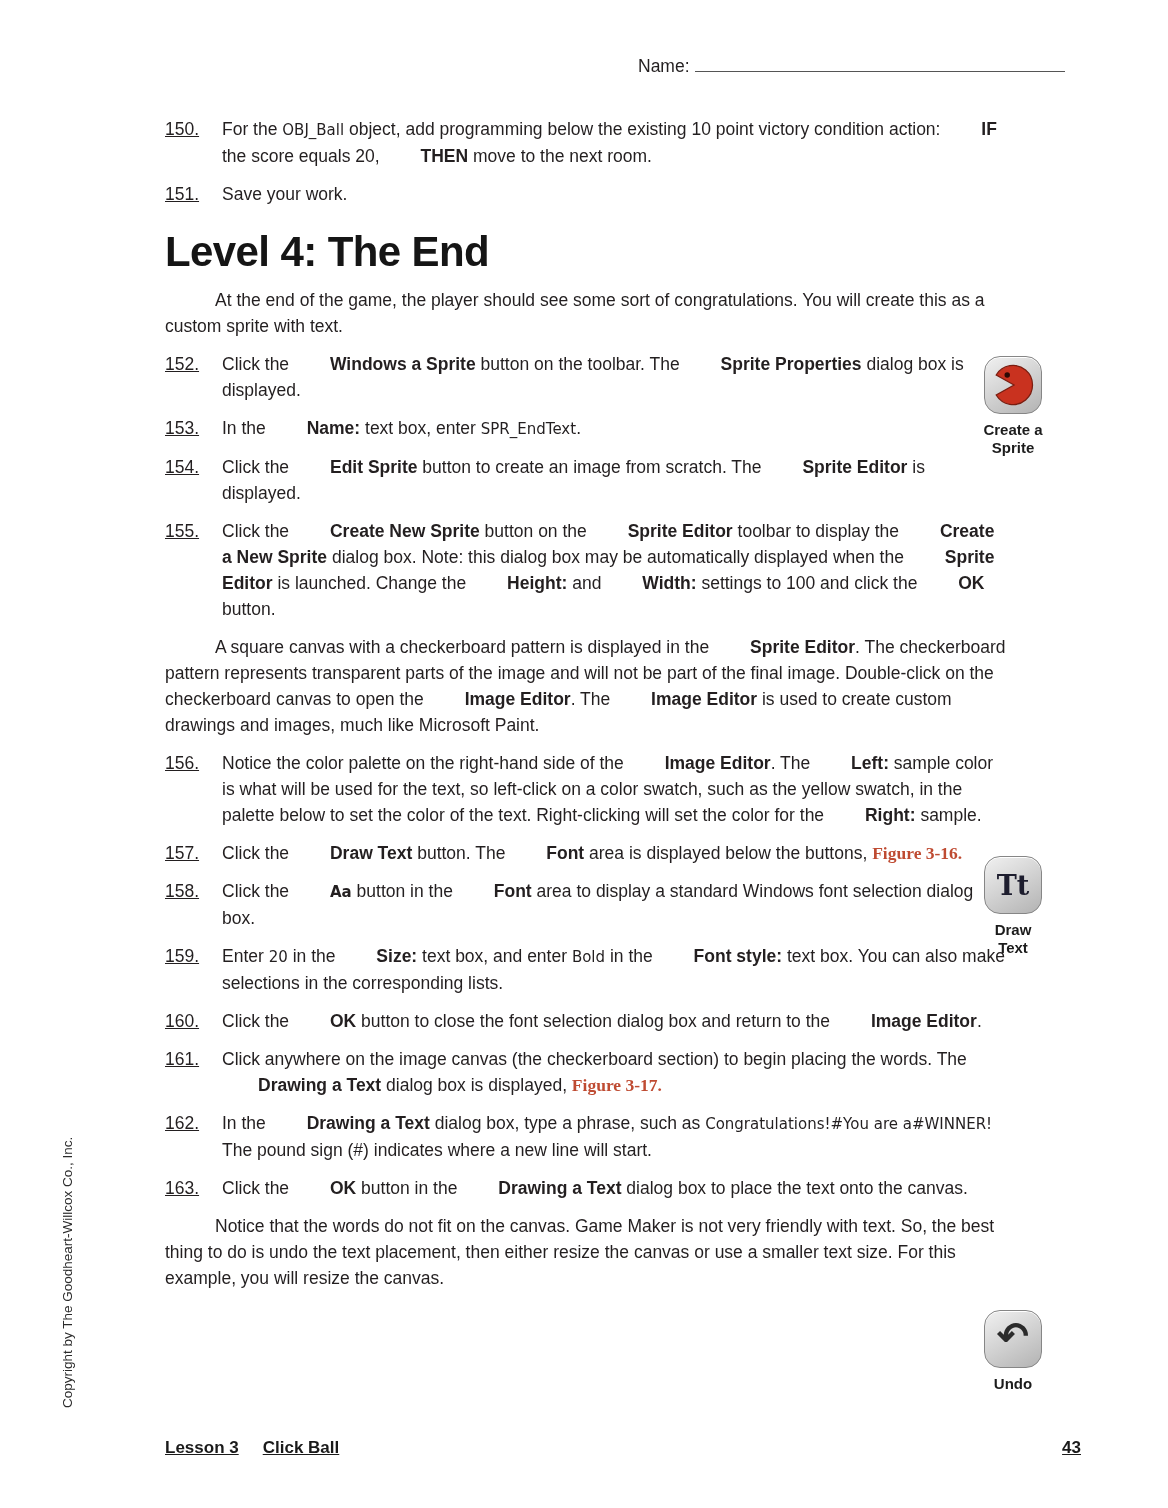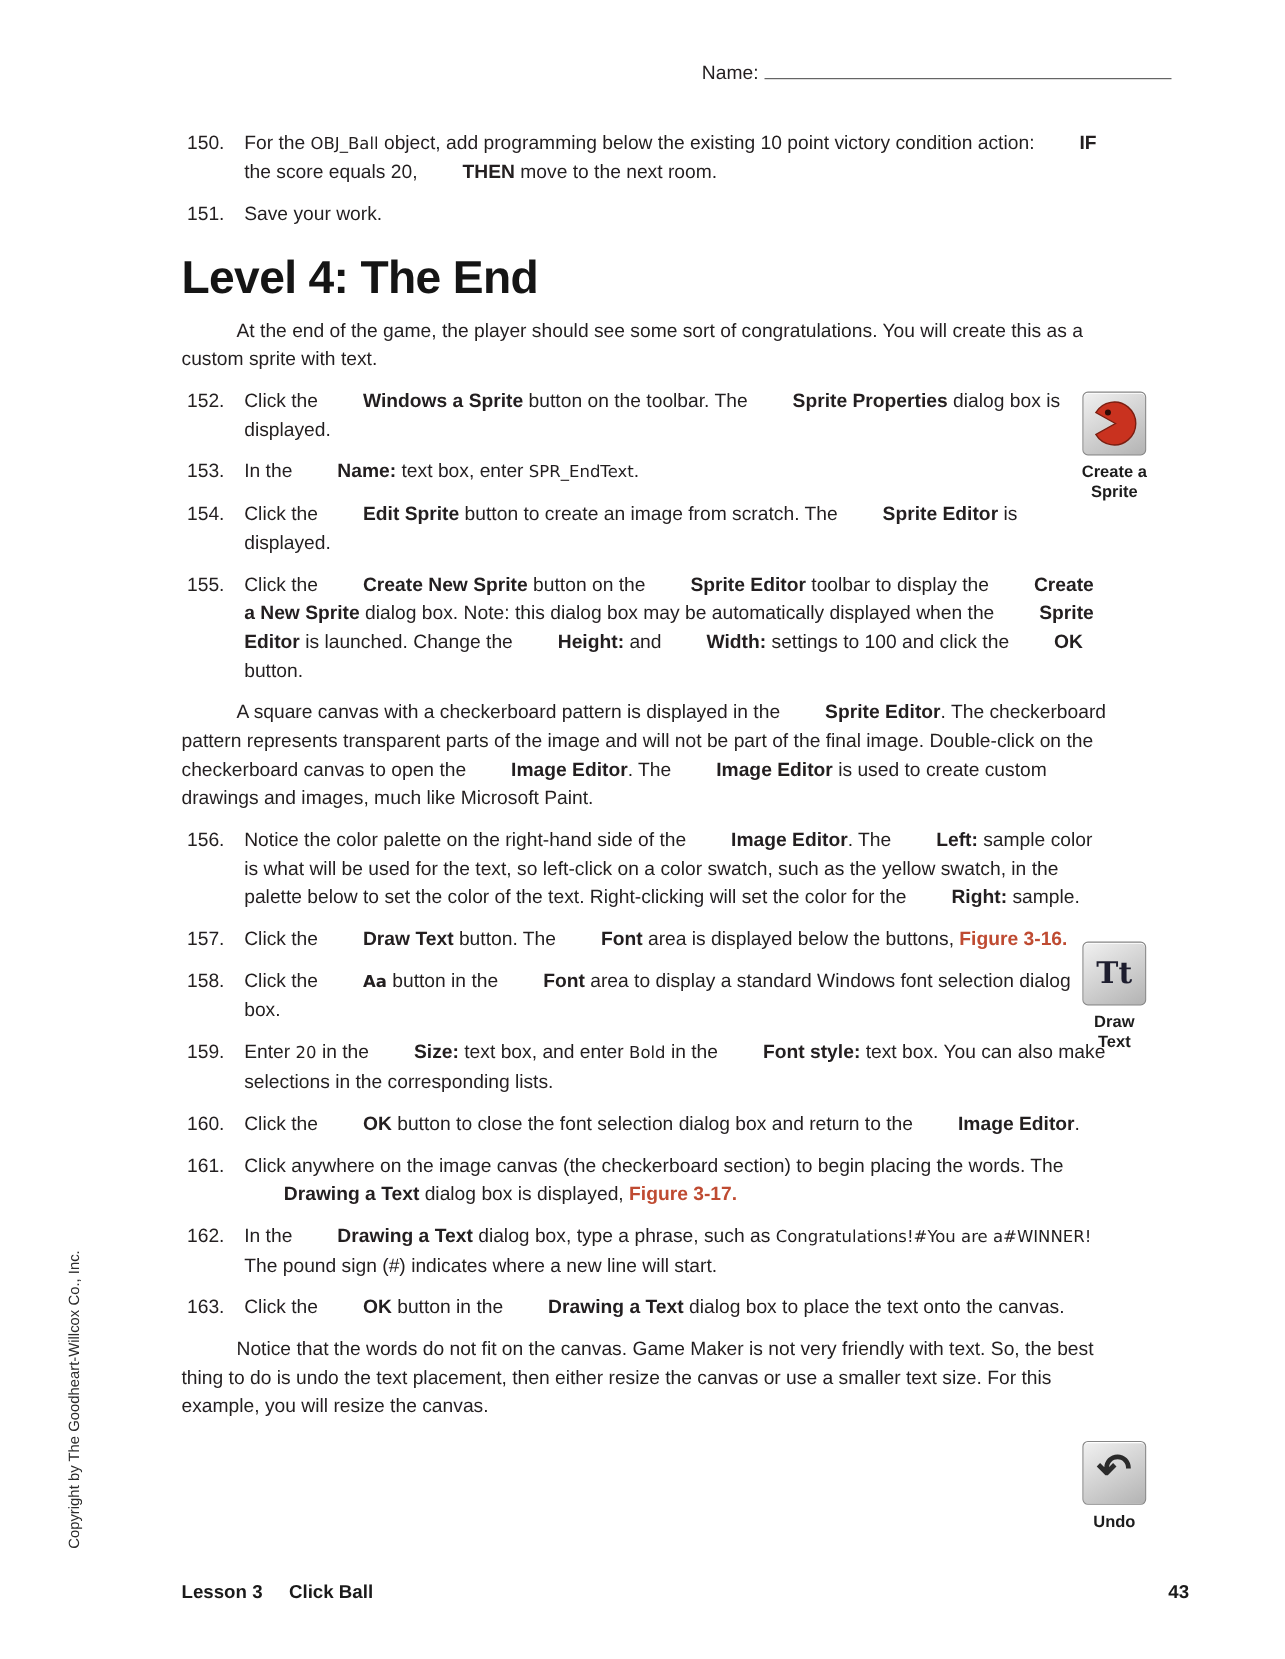--- a/index.html
+++ b/index.html
@@ -8,50 +8,50 @@
     width:1168px; height:1508px; position:relative;
     font-family:"Liberation Sans", sans-serif;
     color:#231f20; overflow:hidden;
   }
   .name-row { position:absolute; left:638px; top:56px; font-size:17.5px; white-space:nowrap; }
   .name-line { display:inline-block; width:370px; height:15px; border-bottom:1.5px solid #555; margin-left:5px; }
 
   .main { position:absolute; left:165px; top:116px; width:843px; }
 
   .item { display:flex; margin-bottom:12px; font-size:17.5px; line-height:26px; }
-  .item .num { flex:0 0 44px; text-align:center; }
+  .item .num { flex:0 0 44px; text-align:left;text-decoration:underline; }
   .item .body { flex:1; margin-left:13px; }
 
   .para { font-size:17.5px; line-height:26px; text-indent:50px; margin-bottom:12px; }
 
   h1.heading {
     font-size:42px; line-height:46px; font-weight:bold; letter-spacing:-0.6px;
     color:#151515; margin:22px 0 12px 0;
   }
 
   .b   { font-weight:bold;padding-left:36px; }
   .lit { font-family:"DejaVu Sans", sans-serif; font-size:15px; }
-  .fig { font-weight:bold; color:var(--fig,#bf4b32); }
+  .fig { font-weight:bold; color:var(--fig,#bf4b32);font-family:Liberation Serif, serif; }
 
   .micon { position:absolute; left:980px; width:66px; text-align:center; }
   .micon-btn {
     width:58px; height:58px; margin:0 auto;
-    border:1px solid #868686; border-radius:5px;
+    border:1px solid #868686; border-radius:16px;
     background:linear-gradient(150deg,#f1f1f1 0%,#cfcfcf 55%,#b3b3b3 100%);
     box-shadow:inset 0 1px 0 #ffffff;
     display:flex; align-items:center; justify-content:center;
   }
   .micon-label { font-size:15px; font-weight:bold; line-height:18px; margin-top:7px; color:#1c1c1c; }
   .tt-glyph   { font-family:"DejaVu Serif", serif; font-weight:bold; font-size:27px; color:#1d1d2e; }
   .undo-glyph { font-size:38px; font-weight:bold; color:#2b2b2b; line-height:1; transform:translateY(-3px); display:inline-block; }
 
   .footer {
     position:absolute; left:165px; top:1438px; width:916px;
     display:flex; justify-content:space-between;
-    font-size:17px; font-weight:bold; color:#1a1a1a;
+    font-size:17px; font-weight:bold; color:#1a1a1a;text-decoration:underline;
   }
   .footer-left span + span { margin-left:24px; }
 
   .copyright {
     position:absolute; left:60px; top:1086px; height:322px;
     writing-mode:vertical-rl; transform:rotate(180deg);
     font-size:13.5px; color:#2b2b2b; white-space:nowrap;
   }
 </style>
 </head>

